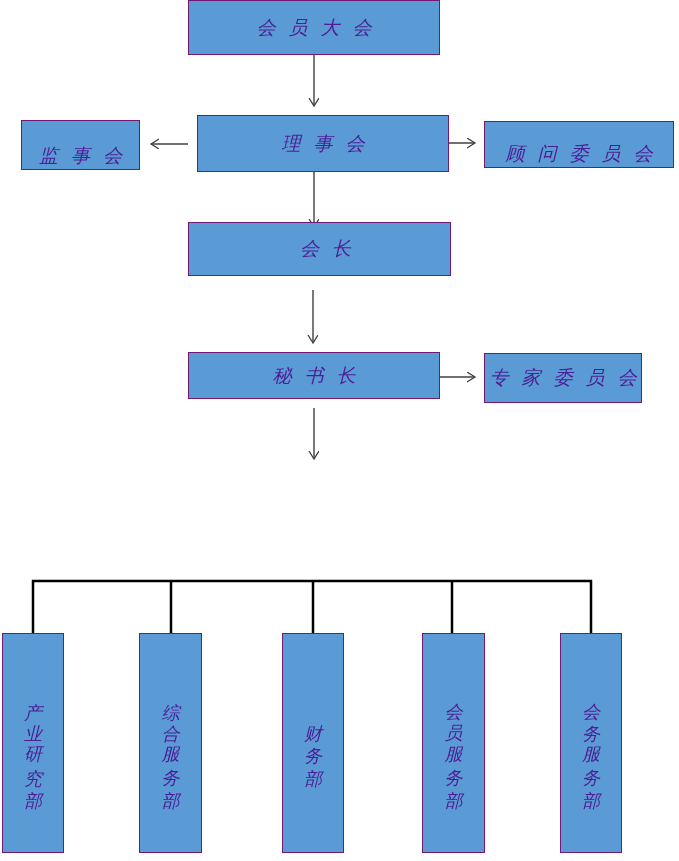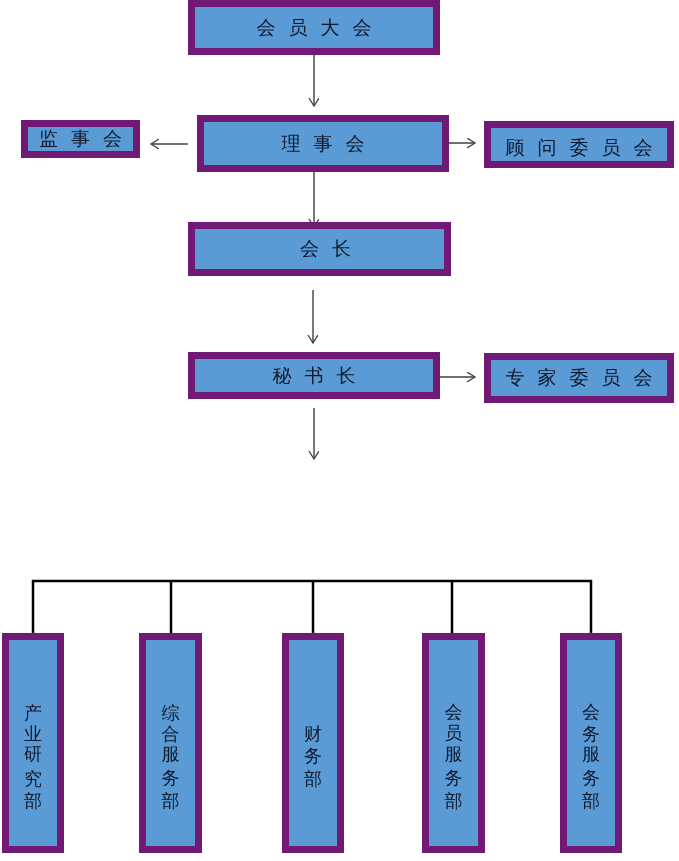--- a/index.html
+++ b/index.html
@@ -14,48 +14,49 @@
   }
   .connectors {
     position: absolute;
     left: 0; top: 0;
     width: 679px; height: 861px;
   }
   .box {
     position: absolute;
     box-sizing: border-box;
     background: #5B9BD5;
-    border: 7px solid #701a75;
-    color: #0f172a;
+    border: 1px solid #701a75;
+    color: #4c1d95;
     display: flex;
     align-items: center;
     justify-content: center;
+    font-style: italic;
   }
   .h-label {
     font-size: 19px;
     letter-spacing: 13px;
     padding-left: 13px; 
     white-space: nowrap;
   }
   .v-label {
     writing-mode: vertical-rl;
     text-orientation: upright;
     font-size: 18px;
     letter-spacing: 22px;
     line-height: 1;
     white-space: nowrap;
   }
   
   .n-member-assembly     { left: 188px; top: 0;     width: 252px; height: 55px; }
-  .n-supervisory-board   { left: 21px;  top: 120px; width: 119px; height: 38px; }
+  .n-supervisory-board   { left: 21px;  top: 120px; width: 119px; height: 50px; align-items: flex-end; }
   .n-council             { left: 197px; top: 115px; width: 252px; height: 57px; }
   .n-advisory-committee  { left: 484px; top: 121px; width: 190px; height: 47px; align-items: flex-end; }
   .n-president           { left: 188px; top: 222px; width: 263px; height: 54px; padding-left: 12px; }
   .n-secretary-general   { left: 188px; top: 352px; width: 252px; height: 47px; }
-  .n-expert-committee    { left: 484px; top: 353px; width: 190px; height: 50px; }
+  .n-expert-committee    { left: 484px; top: 353px; width: 158px; height: 50px; }
   .n-secretariat         { left: 188px; top: 468px; width: 252px; height: 55px; }
   .n-dept-1 { left: 2px;   top: 633px; width: 62px; height: 220px; }
   .n-dept-2 { left: 139px; top: 633px; width: 63px; height: 220px; }
   .n-dept-3 { left: 282px; top: 633px; width: 62px; height: 220px; }
   .n-dept-4 { left: 422px; top: 633px; width: 63px; height: 220px; }
   .n-dept-5 { left: 560px; top: 633px; width: 62px; height: 220px; }
 </style>
 </head>
 <body>
 

